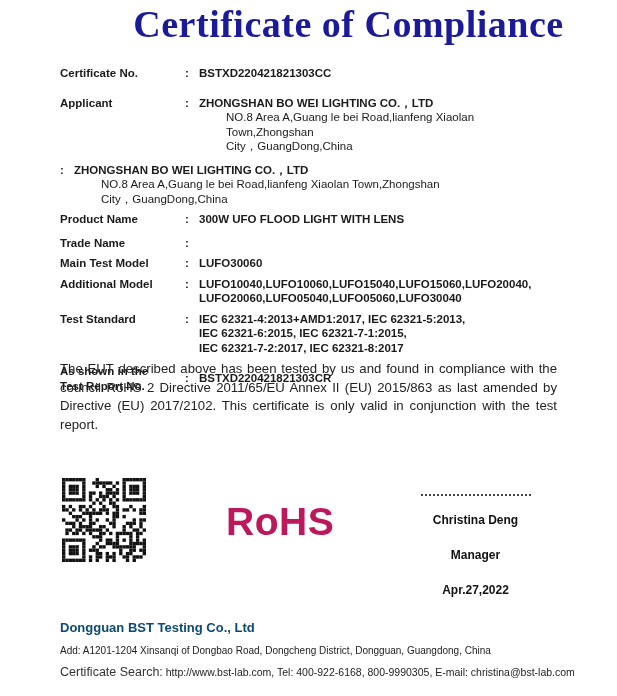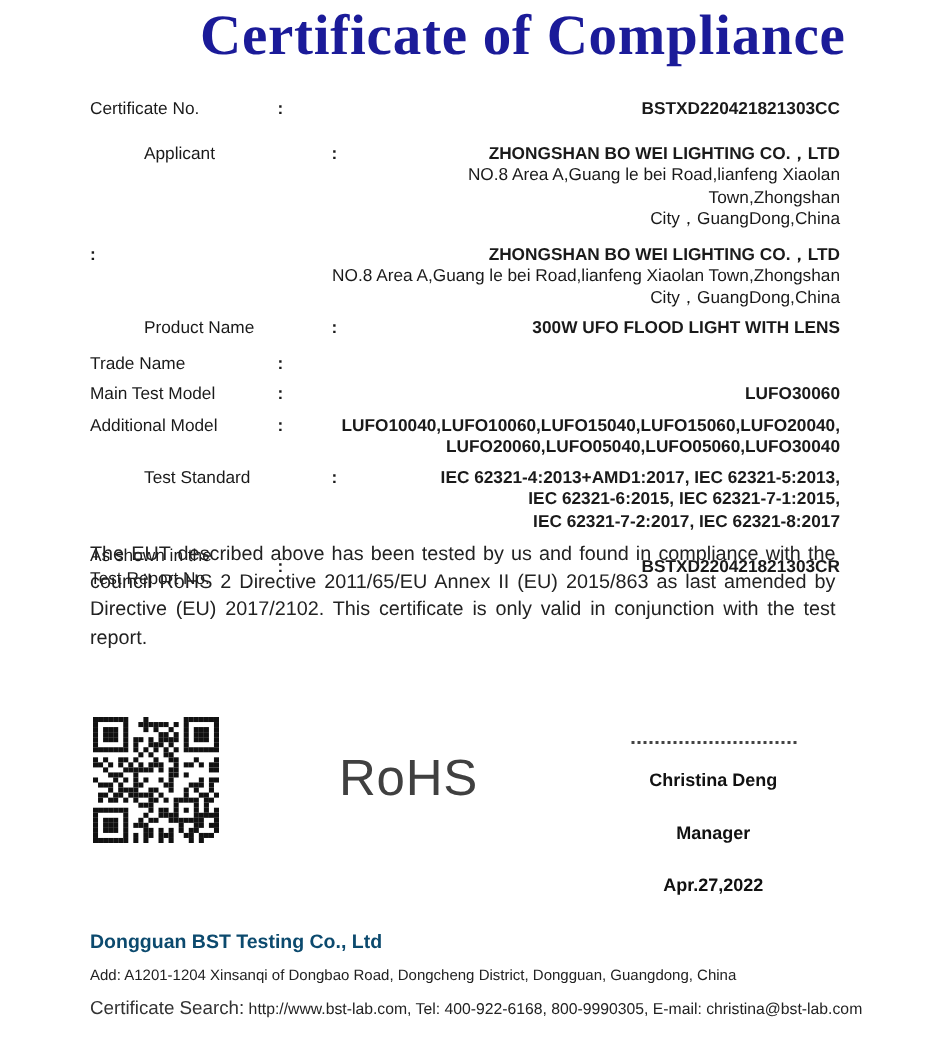--- a/index.html
+++ b/index.html
@@ -26,44 +26,44 @@
     padding-left: 40px;
   }
   .fields {
     position: absolute;
     top: 66px; left: 60px;
     width: 500px;
     font-size: 11.5px;
     line-height: 14.5px;
   }
   .row { display: flex; align-items: flex-start; margin-bottom: 7px; }
-  .row .label { width: 125px; font-weight: normal; }
+  .row .label { width: 125px; font-weight: bold; }
   .row .colon { width: 14px; font-weight: bold; }
   .row .values { flex: 1; }
-  .val { font-weight: bold; text-align: right; }
+  .val { font-weight: bold; }
   .val.reg { font-weight: normal; padding-left: 27px; }
   .row.mb-lg { margin-bottom: 15px; }
-  .row.mb-md { margin-bottom: 9px; margin-left: 36px; }
+  .row.mb-md { margin-bottom: 9px; }
   .row.mb-sm { margin-bottom: 6px; }
   .row.center-colon .colon, .row.center-colon .values { align-self: center; }
   .paragraph {
     position: absolute;
     top: 360px; left: 60px;
     width: 497px;
     font-size: 13.2px;
     line-height: 18.6px;
     text-align: justify;
     color: #222222;
     margin: 0;
   }
   .marks { position: absolute; top: 470px; left: 0; width: 617px; height: 150px; }
   .qr-box { position: absolute; left: 62px; top: 8px; width: 84px; height: 84px; background: #fff; }
   .rohs {
     position: absolute; left: 226px; top: 30px;
-    font-size: 34px; font-weight: normal; color: #404040;
+    font-size: 39px; font-weight: bold; color: #be185d;
     letter-spacing: 0.5px;
   }
   .sig { position: absolute; left: 398px; top: 24px; width: 155px; text-align: center; }
   .sig-line { border-top: 2px dotted #444; width: 110px; margin: 0 auto 6px auto; height: 0; }
   .sig-name, .sig-title, .sig-date { font-weight: bold; font-size: 12px; line-height: 22px; color: #111; margin-top: 13px; }
   .footer { position: absolute; left: 60px; top: 620px; width: 520px; }
   .footer-company { font-weight: bold; font-size: 13px; color: #0c4a6e; }
   .footer-address { font-size: 10px; margin-top: 10px; color: #222; }
   .footer-search { font-size: 10.5px; margin-top: 9px; color: #222; }
   .footer-search .search-label { font-size: 12.5px; color: #333; }

